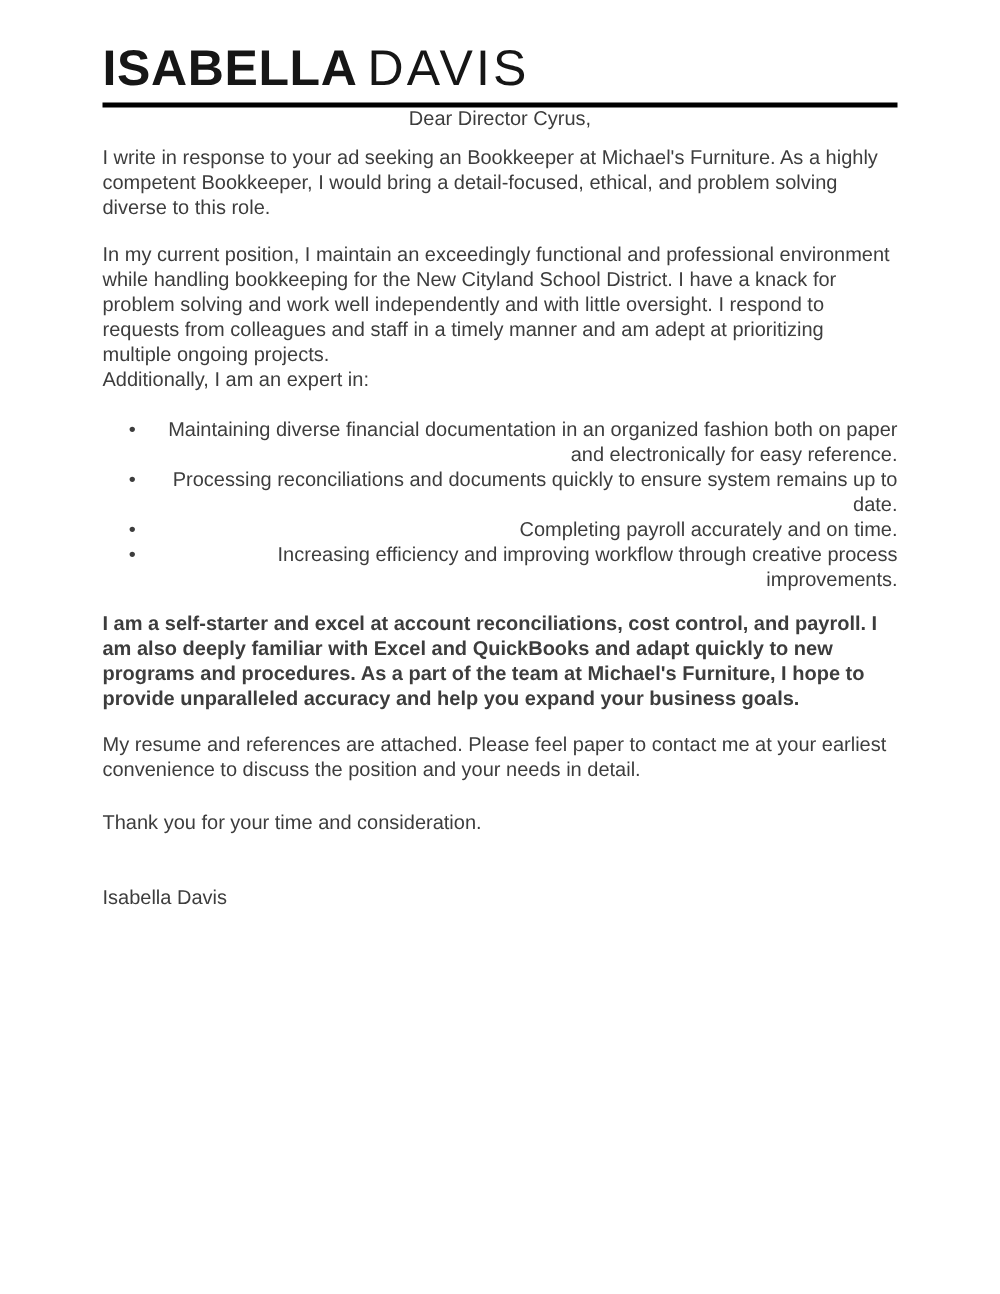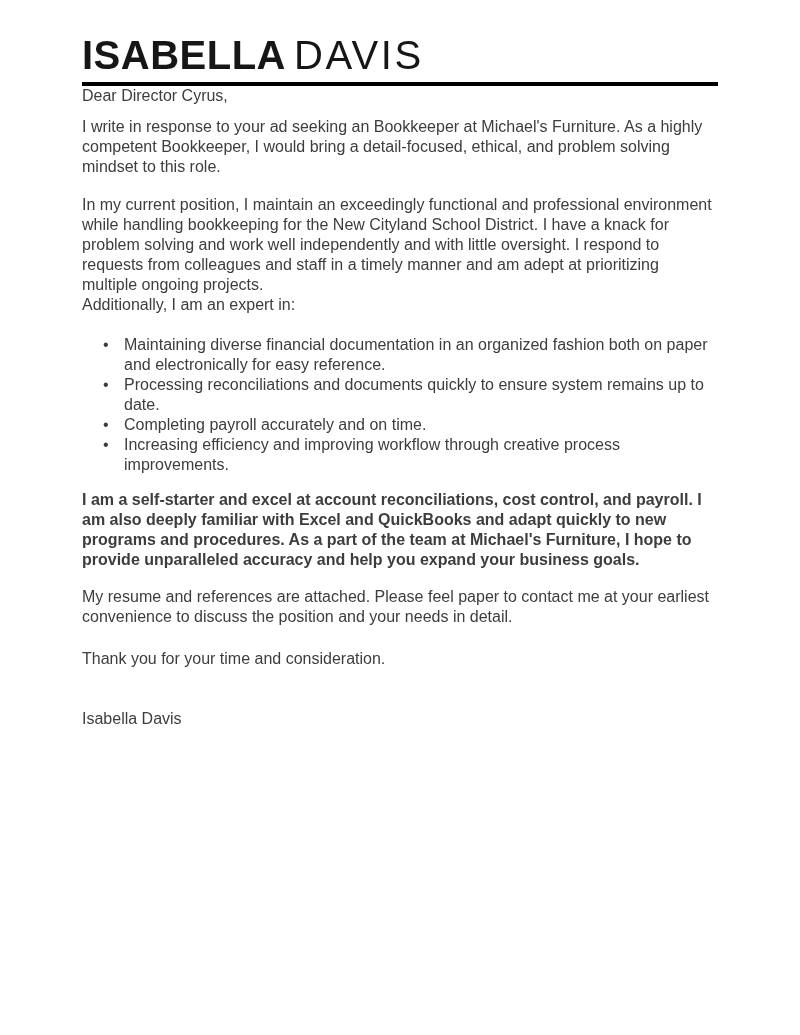--- a/index.html
+++ b/index.html
@@ -41,34 +41,35 @@
   .last-name {
     font-weight: 400;
     letter-spacing: 2.5px;
     margin-left: 8px;
   }
   .contact {
     margin-top: 8px;
     line-height: 21px;
   }
   
-  .salutation { margin: 14px 0 0 0; }
+  .salutation { margin: 14px 0 0 0; text-align: center; }
   .para { margin: 0; }
   .p1 { margin-top: 11px; }
   .p2 { margin-top: 18px; }
   .expertise-intro { }
   .p3 { margin-top: 15px; font-weight: bold; }
   .p4 { margin-top: 17px; }
   .thanks { margin-top: 22px; }
   .sincerely { margin-top: 8px; }
   .signature { margin-top: 40px; }
   ul.expertise {
     list-style: none;
     margin: 20px 0 0 0;
     padding: 0;
+    text-align: right;
   }
   ul.expertise li {
     position: relative;
     padding-left: 42px;
     margin: 0;
   }
   ul.expertise li::before {
     content: "\2022";
     position: absolute;
     left: 21px;
@@ -82,21 +83,21 @@
 
   <div class="header">
     <div class="name-heading">
       <span class="first-name">ISABELLA</span><span class="last-name">DAVIS</span>
     </div>
   </div>
 
 
   <p class="para salutation">Dear Director Cyrus,</p>
 
-  <p class="para p1">I write in response to your ad seeking an Bookkeeper at Michael's Furniture. As a highly competent Bookkeeper, I would bring a detail-focused, ethical, and problem solving mindset to this role.</p>
+  <p class="para p1">I write in response to your ad seeking an Bookkeeper at Michael's Furniture. As a highly competent Bookkeeper, I would bring a detail-focused, ethical, and problem solving diverse to this role.</p>
 
   <p class="para p2">In my current position, I maintain an exceedingly functional and professional environment while handling bookkeeping for the New Cityland School District. I have a knack for problem solving and work well independently and with little oversight. I respond to requests from colleagues and staff in a timely manner and am adept at prioritizing multiple ongoing projects.</p>
 
   <p class="para expertise-intro">Additionally, I am an expert in:</p>
 
   <ul class="expertise">
     <li>Maintaining diverse financial documentation in an organized fashion both on paper and electronically for easy reference.</li>
     <li>Processing reconciliations and documents quickly to ensure system remains up to date.</li>
     <li>Completing payroll accurately and on time.</li>
     <li>Increasing efficiency and improving workflow through creative process improvements.</li>

